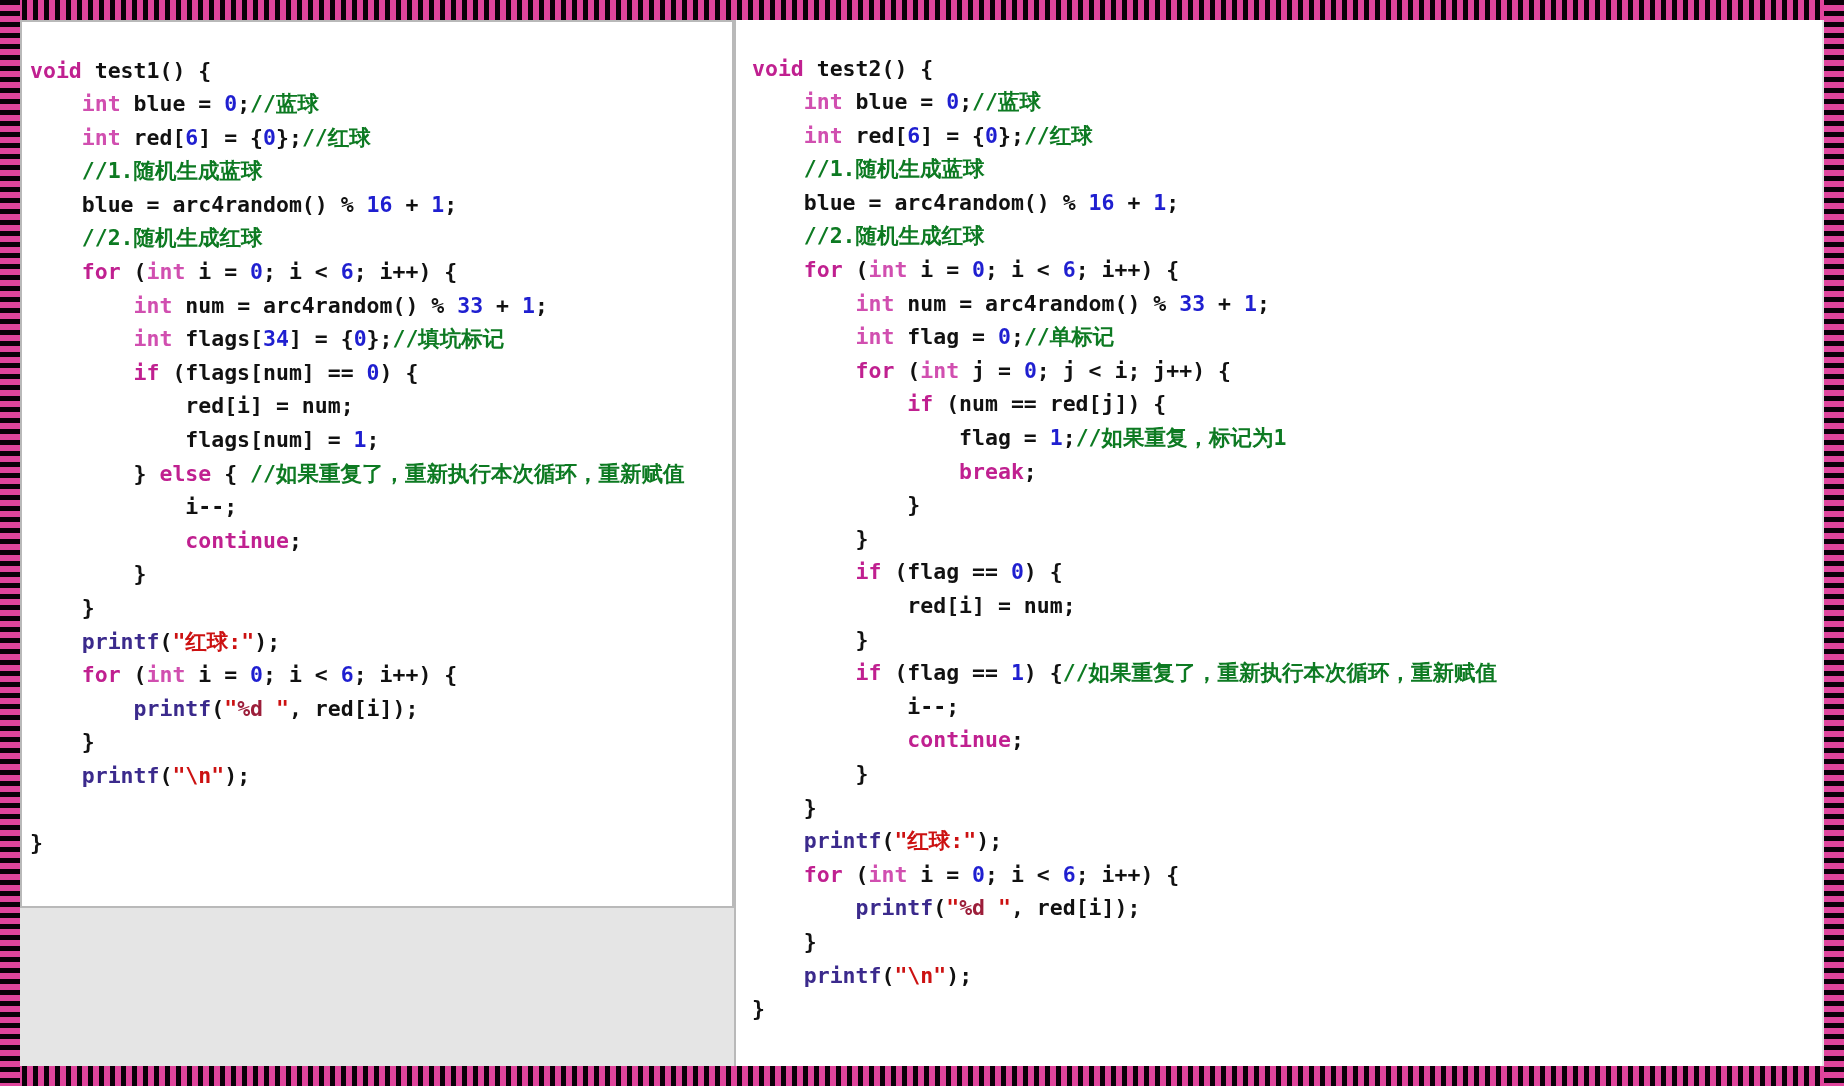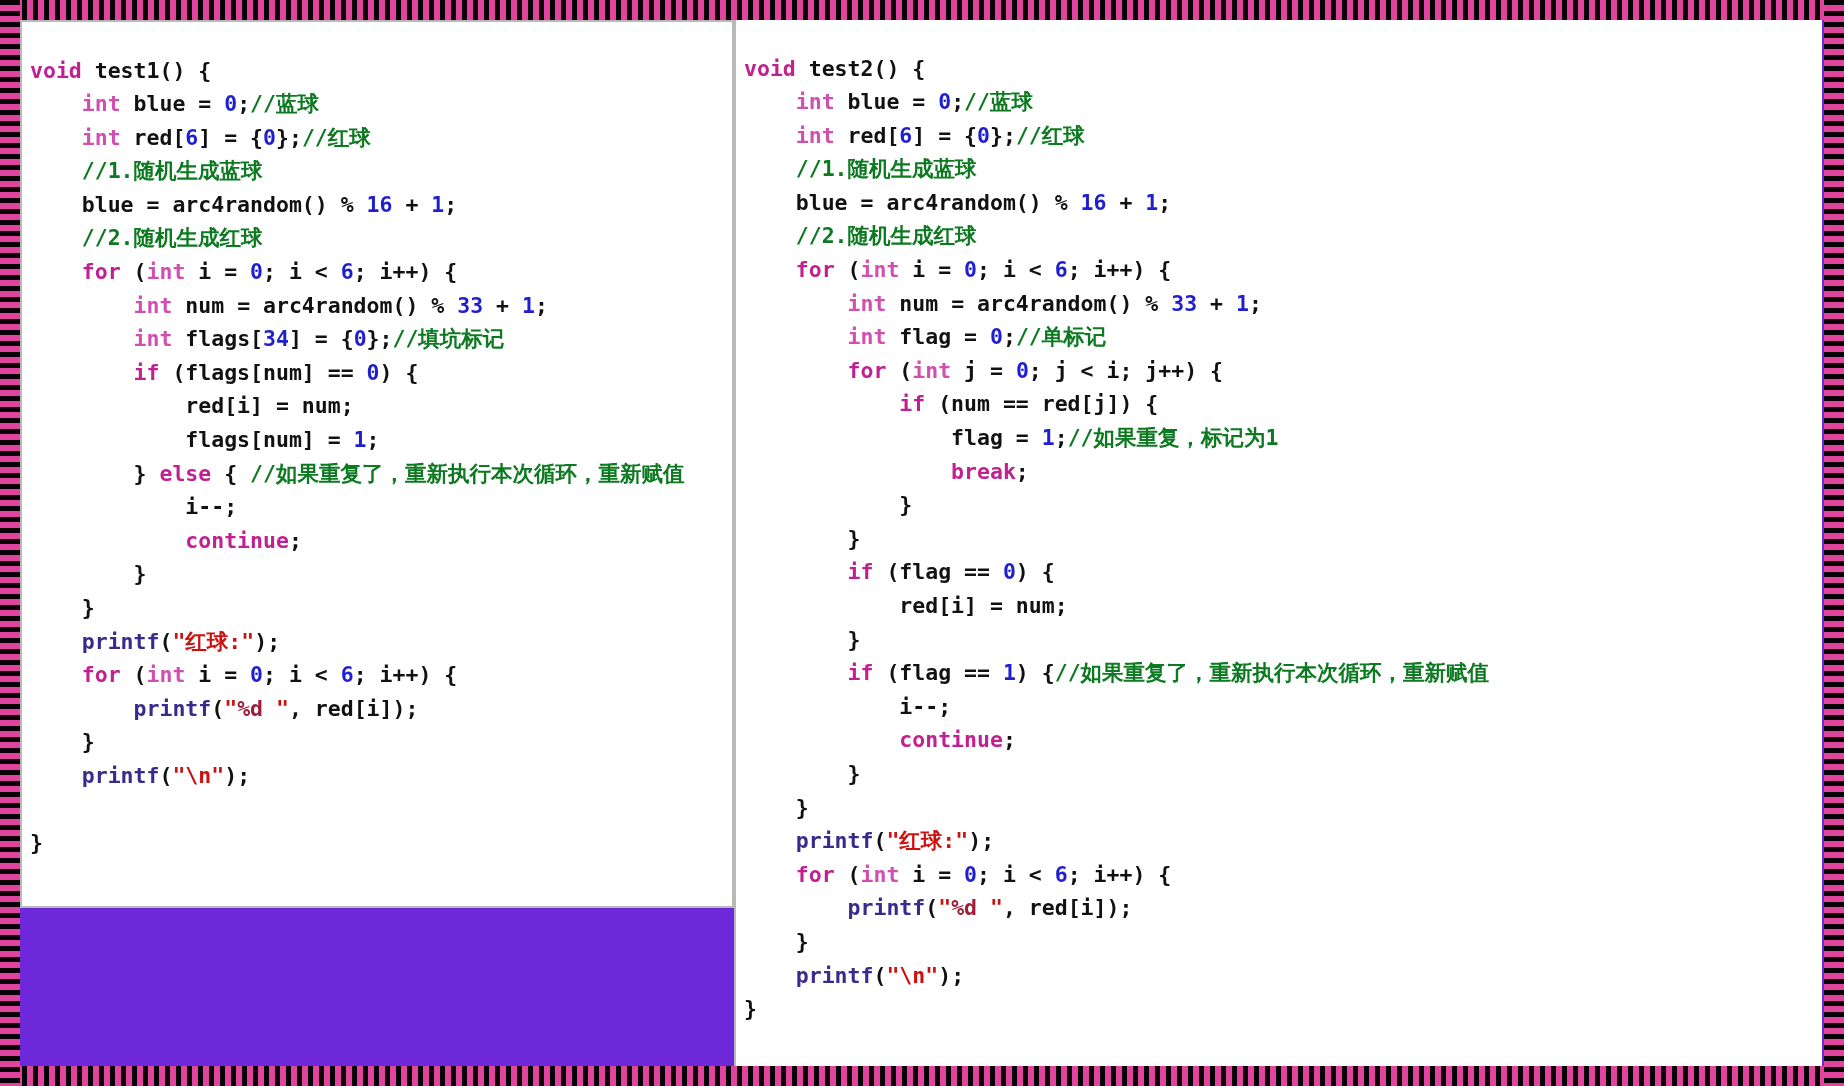--- a/index.html
+++ b/index.html
@@ -51,21 +51,21 @@
   .stripe-left { left: 0; }
   .stripe-right { right: 0; }
 
   
   #content {
     position: absolute;
     left: 20px;
     top: 20px;
     width: 1804px;
     height: 1046px;
-    background: #6d28d9;
+    background: #e5e5e5;
     display: flex;
     box-sizing: border-box;
   }
 
   .code-panel {
     position: relative;
     box-sizing: border-box;
     background: #ffffff;
     overflow: hidden;
   }
@@ -87,21 +87,21 @@
     padding: 10px 0 0 8px;
     white-space: pre;
     font-family: "DejaVu Sans Mono", monospace;
     font-size: 21.5px;
     line-height: 33.6px;
     letter-spacing: 0px;
     color: #111111;
     font-weight: 600;
   }
   #panel-right .code-block {
-    padding-left: 8px;
+    padding-left: 16px;
   }
 
   
   .kw   { color: #c02090; }            
   .typ  { color: #d14fb0; }            
   .num  { color: #1f1fd0; }            
   .cmt  { color: #0d7a22; }            
   .str  { color: #cc1111; }            
   .fmt  { color: #9c1e3a; }            
   .fn   { color: #3b2a8c; }            

